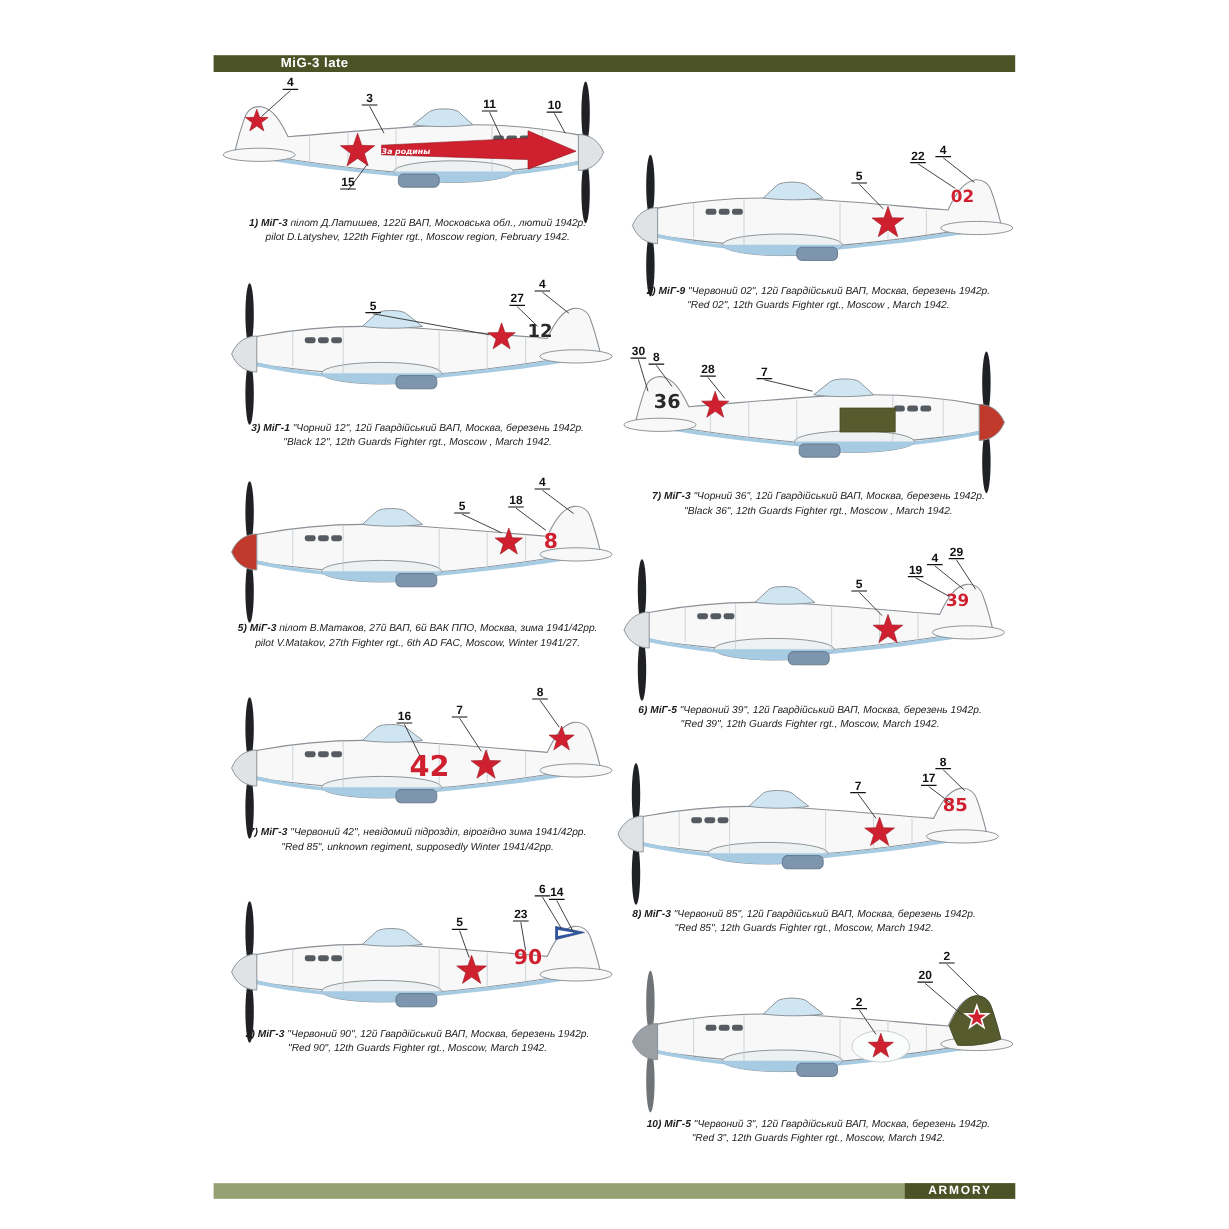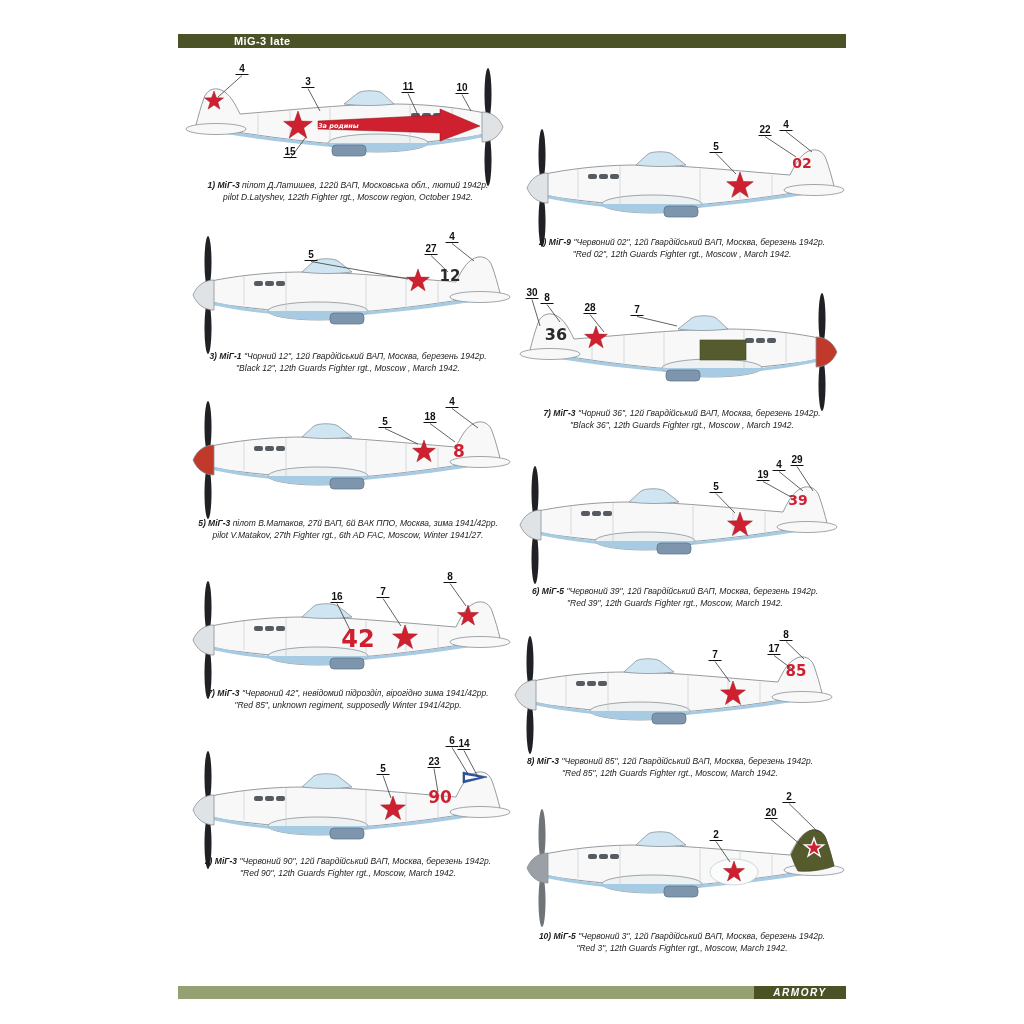--- a/index.html
+++ b/index.html
@@ -1,29 +1,29 @@
 <!DOCTYPE html>
 <html><head>
 <meta charset="utf-8">
 <style>
   html,body{margin:0;padding:0;background:#ffffff;}
   #page{
     position:relative;width:1024px;height:1024px;background:#ffffff;
     font-family:"Liberation Sans",sans-serif;overflow:hidden;
   }
   .bar{position:absolute;left:178px;width:668px;}
-  #header-bar{top:34px;height:14px;background:#4b5226;}
+  #header-bar{top:46px;height:14px;background:#4b5226;}
   #header-title{
     display:block;color:#ffffff;font-size:11px;font-weight:bold;
     line-height:14px;padding-left:56px;letter-spacing:.4px;
   }
   #footer-bar{top:986px;height:13px;background:#95a173;}
   #brand-box{position:absolute;right:0;top:0;width:92px;height:13px;background:#4b5226;
     display:flex;align-items:center;justify-content:center;}
-  #brand-text{color:#ffffff;font-weight:bold;font-style:italic;font-size:10px;letter-spacing:1.5px;}
+  #brand-text{color:#ffffff;font-weight:bold;font-size:10px;letter-spacing:1.5px;}
   #profiles{position:absolute;inset:0;}
   .figure{position:absolute;width:340px;}
   .figure svg{display:block;}
   .caption{
     position:absolute;left:0;width:340px;text-align:center;
     font-size:8.5px;font-style:italic;color:#1c1c1c;line-height:1.45;white-space:nowrap;
   }
   .cap-id{font-weight:bold;margin-top:12px;}
 </style>
 </head>
@@ -80,21 +80,21 @@
             <text x="284" y="42" text-anchor="middle" fill="#111111" font-family="'Liberation Sans',sans-serif" font-size="10" font-weight="bold">10</text>
           </g>
           <g>
             <line x1="112" y1="109.5" x2="128" y2="88" stroke="#3a3a3a" stroke-width="0.8"></line>
             <line x1="105.5" y1="108.5" x2="118.5" y2="108.5" stroke="#111111" stroke-width="1"></line>
             <text x="112" y="106" text-anchor="middle" fill="#111111" font-family="'Liberation Sans',sans-serif" font-size="10" font-weight="bold">15</text>
           </g>
         </svg>
         <div class="caption" style="top: 130px;">
           <div class="cap-line"><span class="cap-id">1) МіГ-3</span>  <span class="cap-ua">пілот Д.Латишев, 122й ВАП, Московська обл., лютий 1942р.</span></div>
-          <div class="cap-line cap-en">pilot D.Latyshev, 122th Fighter rgt., Moscow region, October 1942.</div>
+          <div class="cap-line cap-en">pilot D.Latyshev, 122th Fighter rgt., Moscow region, February 1942.</div>
         </div>
       </div>
       <div class="figure" style="left: 512px; top: 110px;">
         <svg width="340" height="150" viewBox="0 0 340 150">
           <g>
             <ellipse cx="30" cy="45" rx="3.5" ry="26" fill="#1f2124"></ellipse>
             <ellipse cx="30" cy="111" rx="3.5" ry="26" fill="#1f2124"></ellipse>
             <path d="M 20,78 C 22,70 28,65 38,63 C 70,57 100,55 125,55 C 170,55 215,60 278,65 C 285,50 291,42 300,40 C 307,39 312,43 314,49 C 317,57 320,68 322,76 C 312,80 300,82 288,82 C 250,88 205,94 165,96 C 122,97 80,92 48,88 C 33,85 23,84 20,78 Z" fill="#f7f8f7" stroke="#8a9097" stroke-width="0.9"></path>
             <path d="M 24,82 C 70,94 130,99 175,96 C 225,92 275,85 318,77 L 319,80 C 280,88 230,94 176,99 C 130,102 72,97 26,86 Z" fill="#a6cbe3" stroke="none"></path>
             <ellipse cx="140" cy="94" rx="50" ry="9" fill="#eef1f2" stroke="#8a9097" stroke-width="0.8"></ellipse>

